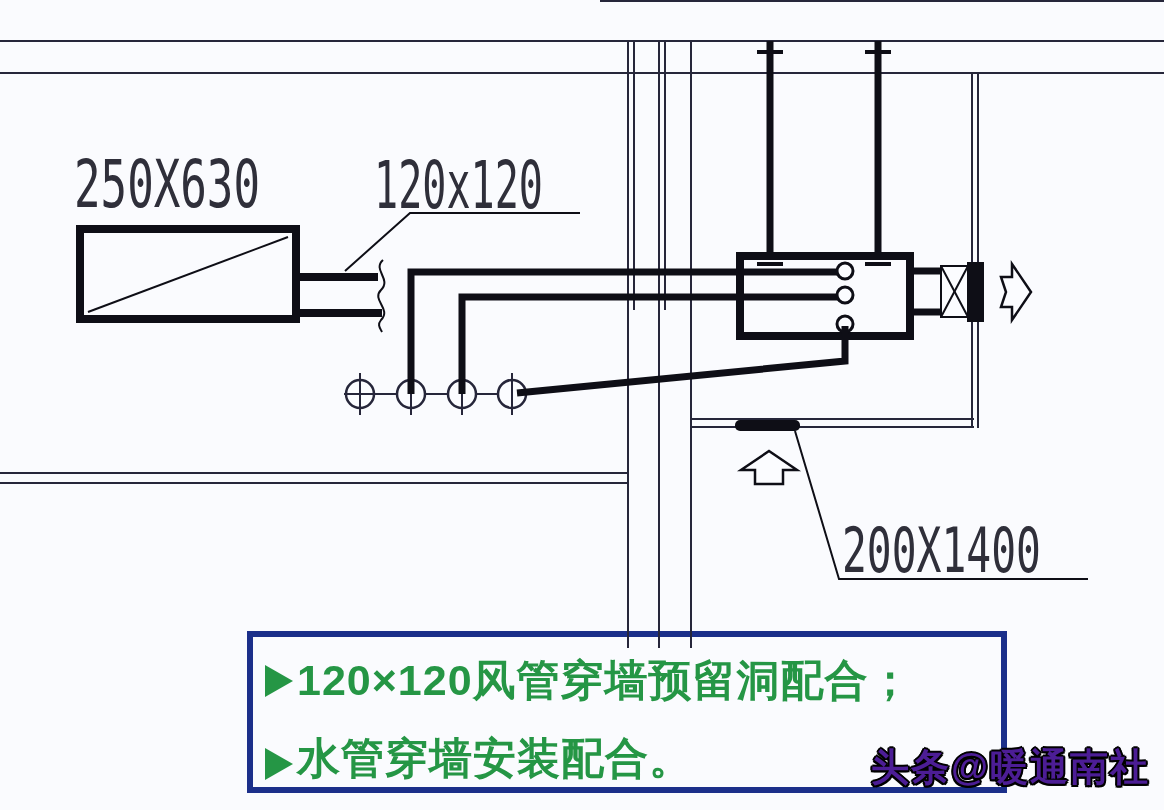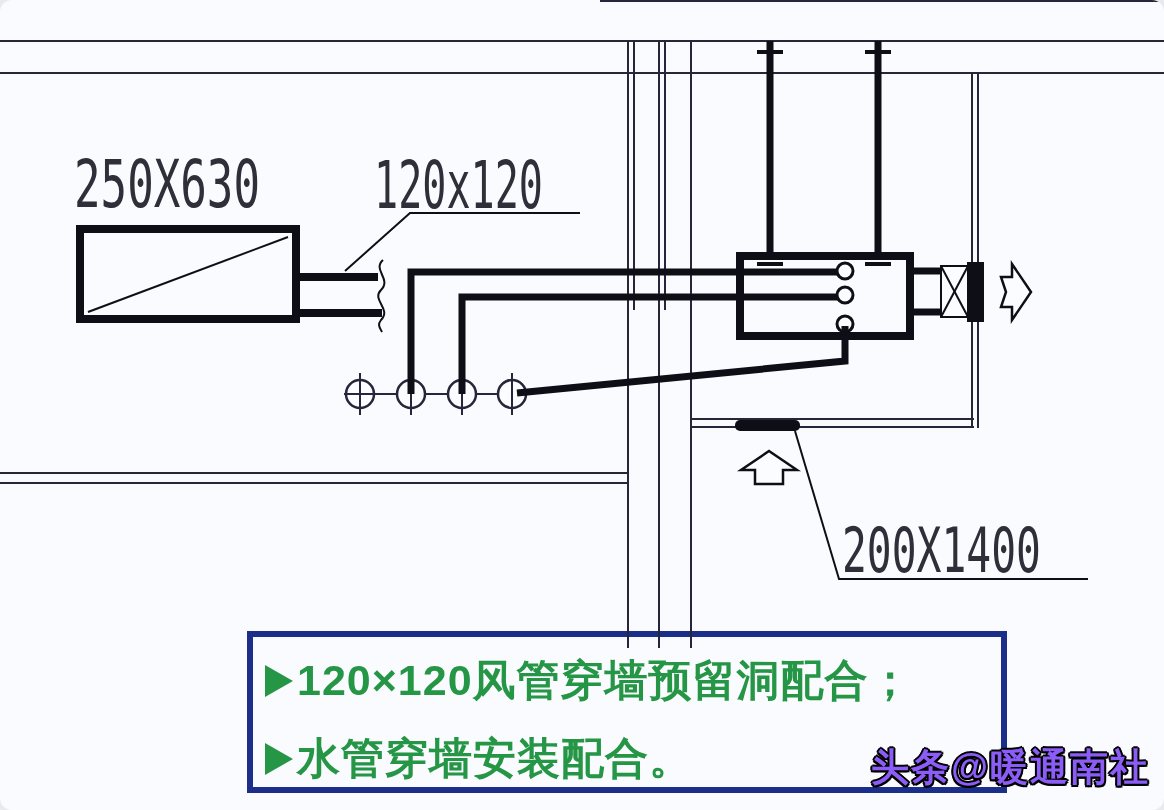--- a/index.html
+++ b/index.html
@@ -1,20 +1,19 @@
 <!DOCTYPE html>
 <html><head>
 <meta charset="utf-8">
 <style>
   html,body{margin:0;padding:0;background:#e9e9ee;}
   .stage{
     position:relative;width:1164px;height:810px;overflow:hidden;
     background:#fafbfe;
     font-family:"Liberation Sans", sans-serif;
-    border-radius:12px;
   }
   .stage svg{position:absolute;left:0;top:0;}
   .cad-label{
     font-family:"DejaVu Sans Mono", monospace;
     fill:#2f2f3a;
   }
   .note{
     position:absolute;display:flex;align-items:center;gap:4px;
     z-index:3;
   }
@@ -23,24 +22,24 @@
     border-top:16px solid transparent;
     border-bottom:16px solid transparent;
     border-left:28px solid #259645;
   }
   .note .txt{
     color:#259645;font-size:43px;font-weight:600;letter-spacing:1px;
     white-space:nowrap;line-height:1;
     font-family:"Liberation Sans", sans-serif;
   }
   .note1{left:265px;top:659px;}
-  .note2{left:265px;top:737px;}
+  .note2{left:265px;top:737px;align-items:flex-end;}
   .watermark{
     position:absolute;right:14px;top:748px;z-index:5;
-    color:#8b5cf6;font-size:38px;font-weight:bold;letter-spacing:2px;
+    color:#4c1d95;font-size:38px;font-weight:bold;letter-spacing:2px;
     white-space:nowrap;line-height:1;
     text-shadow:
       2px 0 0 #000,-2px 0 0 #000,0 2px 0 #000,0 -2px 0 #000,
       1.5px 1.5px 0 #000,-1.5px 1.5px 0 #000,
       1.5px -1.5px 0 #000,-1.5px -1.5px 0 #000;
   }
 </style>
 </head>
 <body>
 

